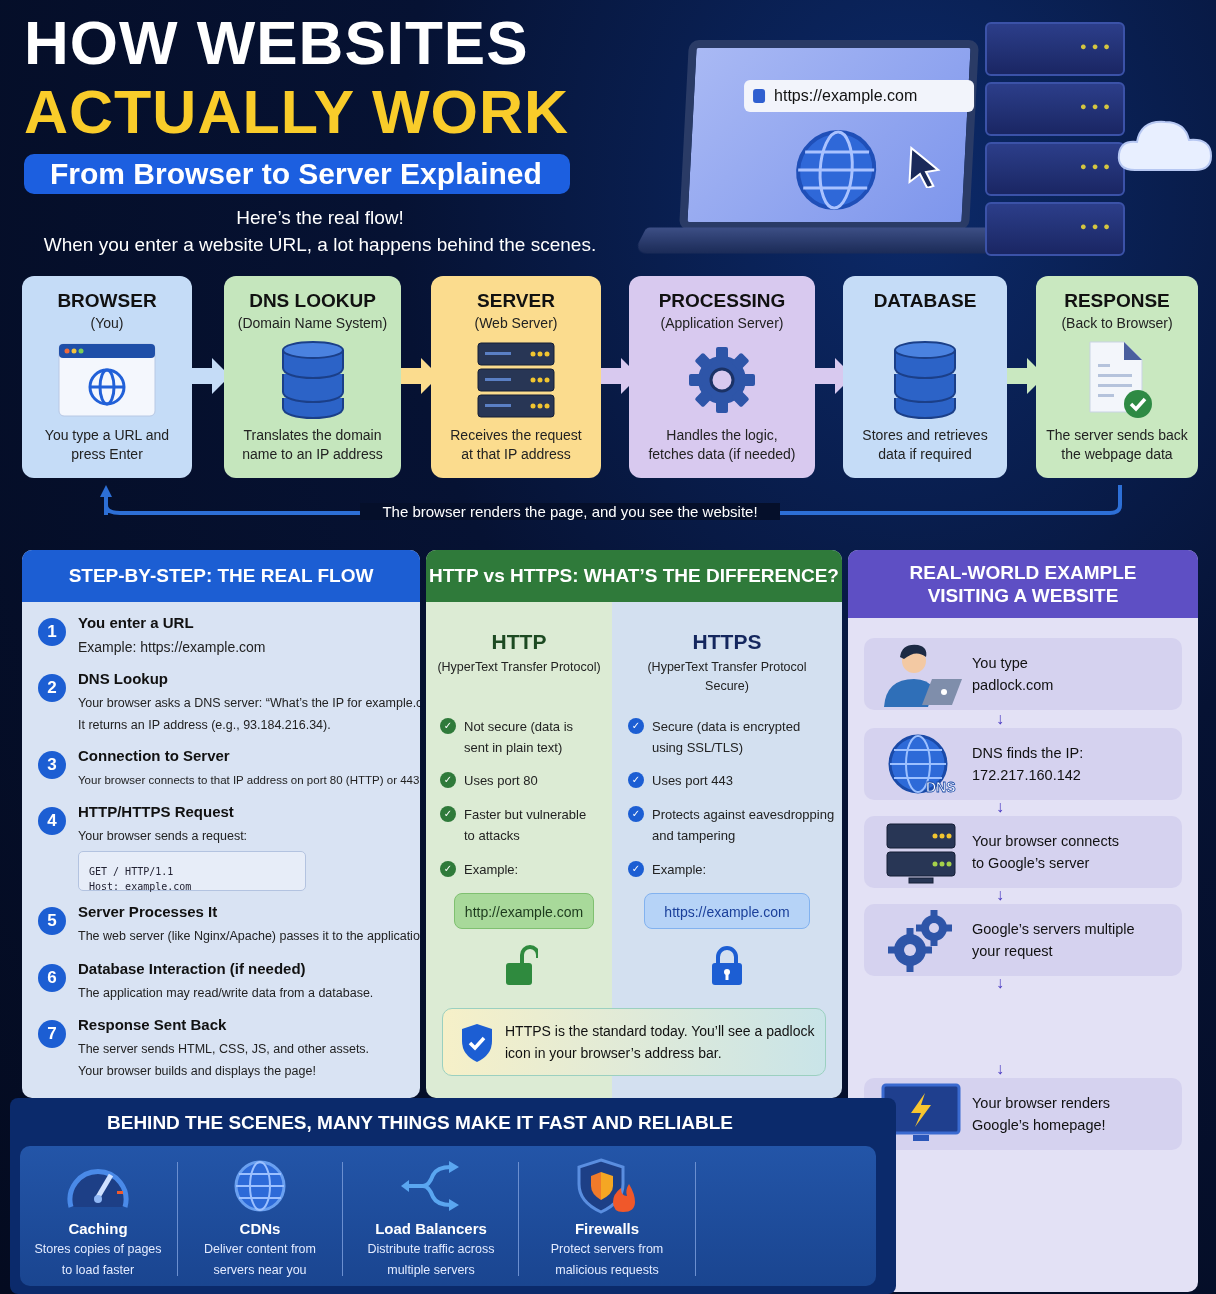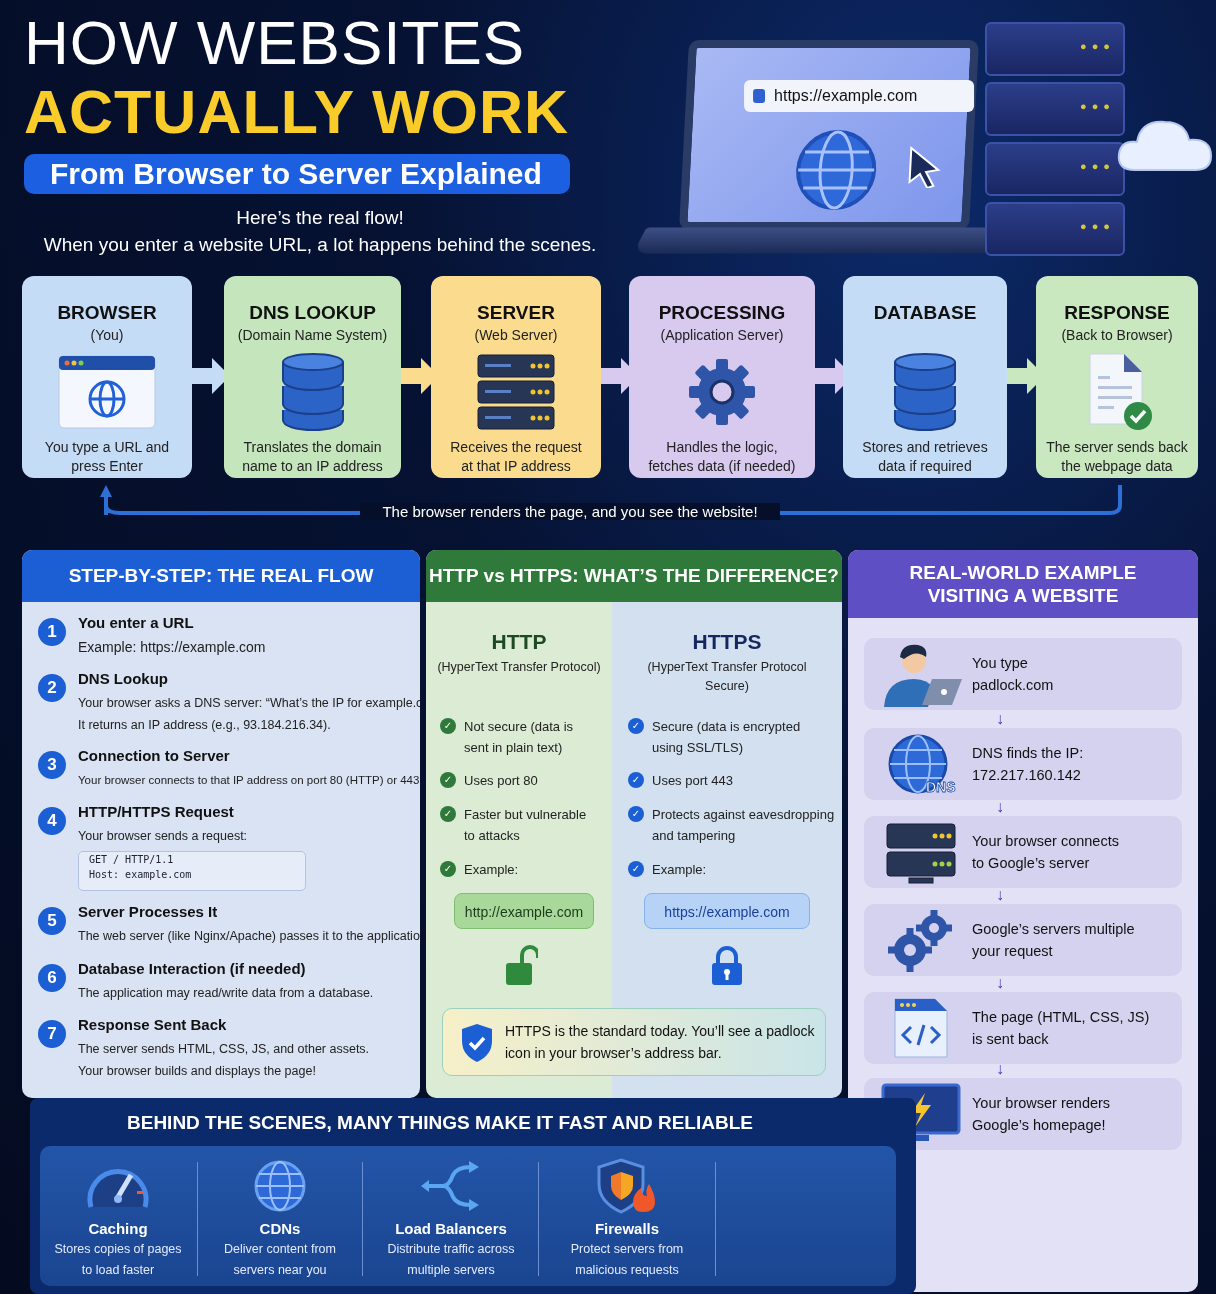--- a/index.html
+++ b/index.html
@@ -1,68 +1,68 @@
 <!DOCTYPE html>
 <html><head>
 <meta charset="utf-8">
 <style>
 *{box-sizing:border-box;margin:0;padding:0}
 body{width:1216px;height:1294px;overflow:hidden;background:radial-gradient(ellipse at 75% 15%,#0c2a6a 0%,#061233 40%,#040b20 100%);font-family:"Liberation Sans",sans-serif;color:#111;position:relative}
 .abs{position:absolute}
 
-.h1{left:24px;top:8px;font-size:62px;font-weight:400;color:#fff;letter-spacing:1px;line-height:70px}
+.h1{left:24px;top:8px;font-size:62px;font-weight:700;color:#fff;letter-spacing:1px;line-height:70px}
 .h2{left:24px;top:72px;font-size:61px;font-weight:700;color:#f9cc2a;letter-spacing:1px;line-height:80px}
 .subpill{left:24px;top:154px;width:546px;height:40px;border-radius:10px;background:#1c5fe0;color:#fff;font-size:30px;font-weight:700;padding-left:26px;line-height:40px}
 .intro{left:20px;top:204px;width:600px;text-align:center;color:#fff;font-size:19px;line-height:27px}
 
 .laptop{left:670px;top:30px;width:310px;height:200px}
 .screen{position:absolute;left:14px;top:10px;width:290px;height:190px;border:8px solid #2a3b66;border-radius:10px;background:linear-gradient(135deg,#a9b9f4,#7e96ec);transform:skewX(-3deg)}
 .url{position:absolute;left:50px;top:32px;width:230px;height:32px;background:#f2f4fb;border-radius:6px;font-size:16px;line-height:32px;padding-left:30px;color:#111}
 .url:before{content:"";position:absolute;left:9px;top:9px;width:12px;height:14px;border-radius:3px;background:#2f5fd0}
 .base{position:absolute;left:-30px;top:195px;width:360px;height:30px;background:linear-gradient(#3d4f86,#1b2b57);border-radius:4px 4px 14px 14px;transform:perspective(200px) rotateX(30deg)}
 .rack{left:985px;top:22px;width:140px;height:236px}
 .rack .u{height:54px;margin-bottom:6px;background:linear-gradient(#2c3e8a,#1a2663);border:2px solid #3b52a8;border-radius:6px;position:relative}
 .rack .u:after{content:"● ● ●";position:absolute;right:12px;top:16px;color:#d4c540;font-size:11px;letter-spacing:1px}
 .cloud{left:1115px;top:112px;width:100px;height:62px}
 
 .flow{left:22px;top:276px;width:1176px;height:202px}
-.fbox{position:absolute;top:0;height:202px;border-radius:12px;text-align:center;padding-top:26px}
+.fbox{position:absolute;top:0;height:202px;border-radius:12px;text-align:center;padding-top:14px}
 .fbox .t{font-size:19px;font-weight:700;line-height:22px}
 .fbox .s{font-size:14px;line-height:22px;color:#222}
 .fbox .ico{height:92px;display:flex;align-items:center;justify-content:center}
 .fbox .d{font-size:14px;line-height:19px;color:#222}
 .farrow{position:absolute;top:80px;width:40px;height:40px}
 .loop{left:100px;top:485px;width:1022px;height:32px}
 .loop-text{left:360px;top:503px;width:420px;text-align:center;color:#fff;font-size:15px;background:#050f2a}
 
 .panel{border-radius:10px;overflow:hidden}
 .phead{height:52px;color:#fff;font-weight:700;text-align:center;font-size:19px;line-height:52px}
 .steps{left:22px;top:550px;width:398px;height:548px;background:#d9e3f3}
 .steps .phead{background:#1c5ed3}
 .step{position:absolute;left:16px}
 .num{position:absolute;left:0;top:4px;width:28px;height:28px;border-radius:50%;background:#1c5ed3;color:#fff;font-weight:700;font-size:17px;text-align:center;line-height:28px}
 .stitle{position:absolute;left:40px;top:0;font-size:15px;font-weight:700;white-space:nowrap}
 .sdesc{position:absolute;left:40px;top:22px;font-size:12.5px;line-height:22px;white-space:nowrap;color:#222}
-.code{position:absolute;left:40px;top:48px;width:228px;height:40px;border:1px solid #b3c3e0;border-radius:5px;background:#e7edf8;font-family:"DejaVu Sans Mono",monospace;font-size:10px;color:#223;padding:0 10px;line-height:15px}
+.code{position:absolute;left:40px;top:48px;width:228px;height:40px;border:1px solid #b3c3e0;border-radius:5px;background:#e7edf8;font-family:"DejaVu Sans Mono",monospace;font-size:10px;color:#223;padding:12px 10px;line-height:15px}
 .http{left:426px;top:550px;width:416px;height:548px;background:linear-gradient(90deg,#dcebd4 0,#dcebd4 186px,#d3e0f0 186px)}
 .http .phead{background:#2f7a3a}
 .col{position:absolute;top:80px;text-align:center}
 .col .ct{font-size:21px;font-weight:700}
 .col .cs{font-size:12.5px;line-height:19px;color:#222;margin-top:4px}
 .chk{position:absolute;font-size:13px;line-height:21px;color:#222}
 .chk i{position:absolute;left:-24px;top:2px;width:16px;height:16px;border-radius:50%;color:#fff;font-style:normal;font-size:10px;text-align:center;line-height:16px}
 .ex{position:absolute;height:36px;border-radius:8px;font-size:14px;text-align:center;line-height:36px}
 .note{left:16px;top:458px;width:384px;height:68px;border:1px solid #9bd0c0;border-radius:10px;background:linear-gradient(90deg,#f6f0c8,#c9e4e8);font-size:14px;line-height:22px;padding:11px 10px 0 62px;color:#111}
 .real{left:848px;top:550px;width:350px;height:742px;background:#e3e1f5}
 .real .phead{background:#5e4fc4;height:68px;line-height:23px;padding-top:11px;font-size:19px}
 .rcard{position:absolute;left:16px;width:318px;height:72px;border-radius:10px;background:#d5d2ef}
 .rcard .ri{position:absolute;left:12px;top:6px;width:90px;height:60px;display:flex;align-items:center;justify-content:center}
 .rcard .rt{position:absolute;left:108px;top:14px;font-size:14.5px;line-height:22px;color:#111}
 .rarr{position:absolute;left:148px;color:#4a3ac2;font-size:16px;font-weight:700}
-.behind{left:30px;top:1098px;width:886px;height:196px;background:#0b2a6b;border-radius:8px}
+.behind{left:10px;top:1098px;width:886px;height:196px;background:#0b2a6b;border-radius:8px}
 .behind .bt{position:absolute;left:0;top:14px;width:820px;text-align:center;color:#fff;font-weight:700;font-size:19px}
 .binner{position:absolute;left:10px;top:48px;width:856px;height:140px;background:linear-gradient(#2355a8,#1a4590);border-radius:10px}
 .bitem{position:absolute;top:0;height:140px;text-align:center;color:#fff}
 .bitem .bi{height:66px;display:flex;align-items:center;justify-content:center;padding-top:14px}
 .bitem .bn{font-size:15px;font-weight:700;margin-top:8px}
 .bitem .bd{font-size:12.5px;line-height:18px;margin-top:3px;color:#e3ebff}
 .bsep{position:absolute;top:16px;width:1px;height:114px;background:#6b8fd0}
 </style>
 </head>
 <body>
@@ -443,38 +443,20 @@
           <circle cx="22" cy="42" r="6" fill="#d5d2ef"></circle>
           <circle cx="46" cy="20" r="5" fill="#d5d2ef"></circle>
         </svg>
       </div>
       <div class="rt">
         <div>Google’s servers multiple</div>
         <div>your request</div>
       </div>
     </div>
   <div class="rarr" style="top:424px">↓</div>
-  <div class="rcard" style="top:442px">
-      <div class="ri">
-        <svg width="56" height="62" viewBox="0 0 56 62">
-          <path d="M2 2h40l12 12v46H2z" fill="#e8f0fd" stroke="#9db4e0"></path>
-          <path d="M2 2h40l12 12H2z" fill="#2b5fc8"></path>
-          <g fill="#f7d24a">
-            <circle cx="9" cy="8" r="2"></circle>
-            <circle cx="15" cy="8" r="2"></circle>
-            <circle cx="21" cy="8" r="2"></circle>
-          </g>
-          <path d="M18 30l-8 8 8 8M38 30l8 8-8 8M31 28l-6 20" fill="none" stroke="#2b5fc8" stroke-width="3"></path>
-        </svg>
-      </div>
-      <div class="rt">
-        <div>The page (HTML, CSS, JS)</div>
-        <div>is sent back</div>
-      </div>
-    </div>
   <div class="rarr" style="top:510px">↓</div>
   <div class="rcard" style="top:528px">
       <div class="ri">
         <svg width="80" height="62" viewBox="0 0 80 62">
           <rect x="2" y="2" width="76" height="48" rx="3" fill="#1f3f8e" stroke="#3a6ad0" stroke-width="3"></rect>
           <path d="M44 10 L30 30 H40 L34 44 L50 22 H40Z" fill="#f7c52f"></path>
           <rect x="32" y="52" width="16" height="6" fill="#2a56b8"></rect>
         </svg>
       </div>
       <div class="rt">

